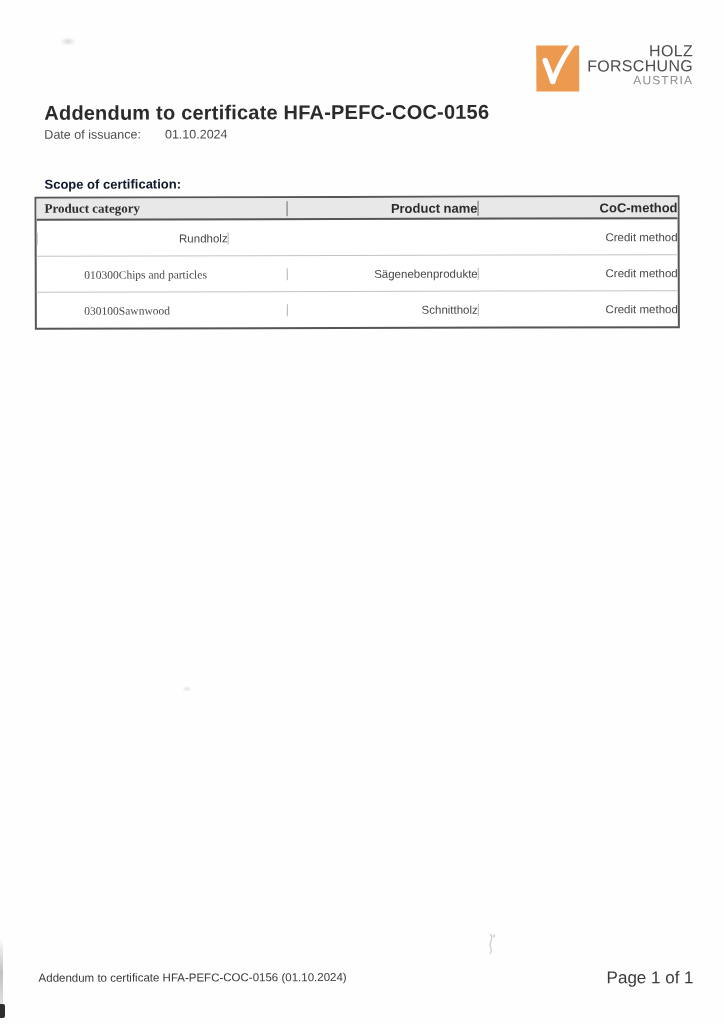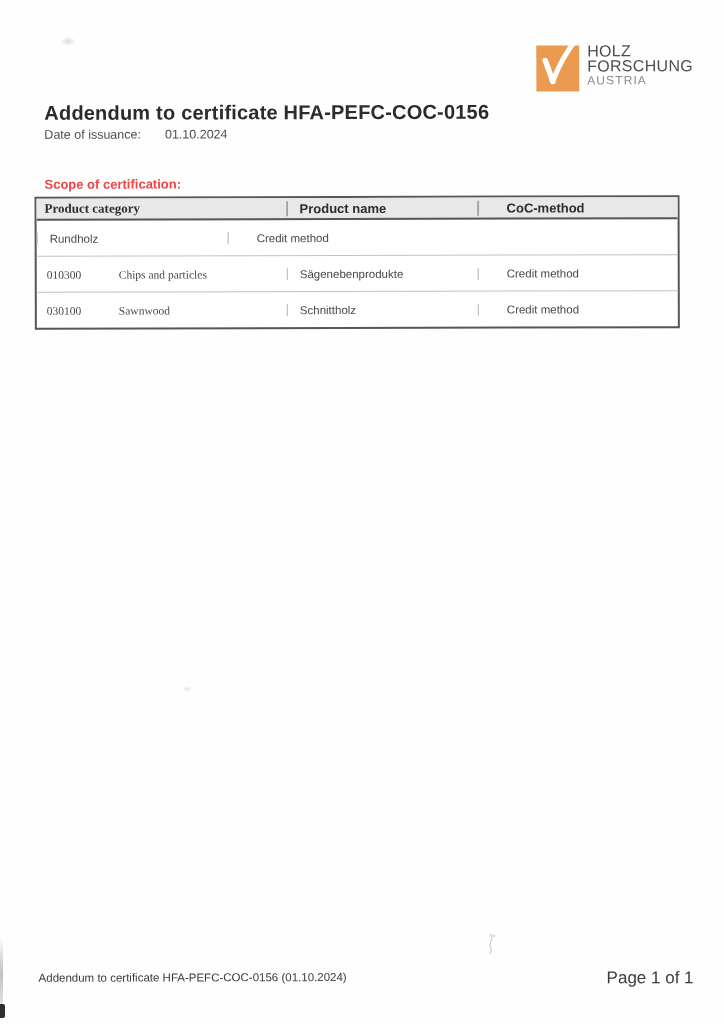--- a/index.html
+++ b/index.html
@@ -9,20 +9,21 @@
     height: 1024px;
     background: #fefefe;
     font-family: "Liberation Sans", "DejaVu Sans", sans-serif;
     overflow: hidden;
   }
   .page {
     position: relative;
     width: 724px;
     height: 759px;
     background: #fefefe;
+    text-align: right;
   }
   .content {
     position: absolute;
     inset: 0;
     transform: rotate(-0.15deg);
     transform-origin: 50% 50%;
   }
 
   
   .logo {
@@ -66,21 +67,21 @@
     color: #4d4d4d;
   }
   .doc-date .date-value { margin-left: 24px; }
 
   .scope-label {
     position: absolute;
     top: 176px;
     left: 45px;
     font-size: 13px;
     font-weight: 700;
-    color: #ef4444;
+    color: #0f172a;
   }
 
   
   .coc-table {
     position: absolute;
     top: 196px;
     left: 35px;
     width: 645px;
     border: 2px solid #565656;
     box-sizing: border-box;

